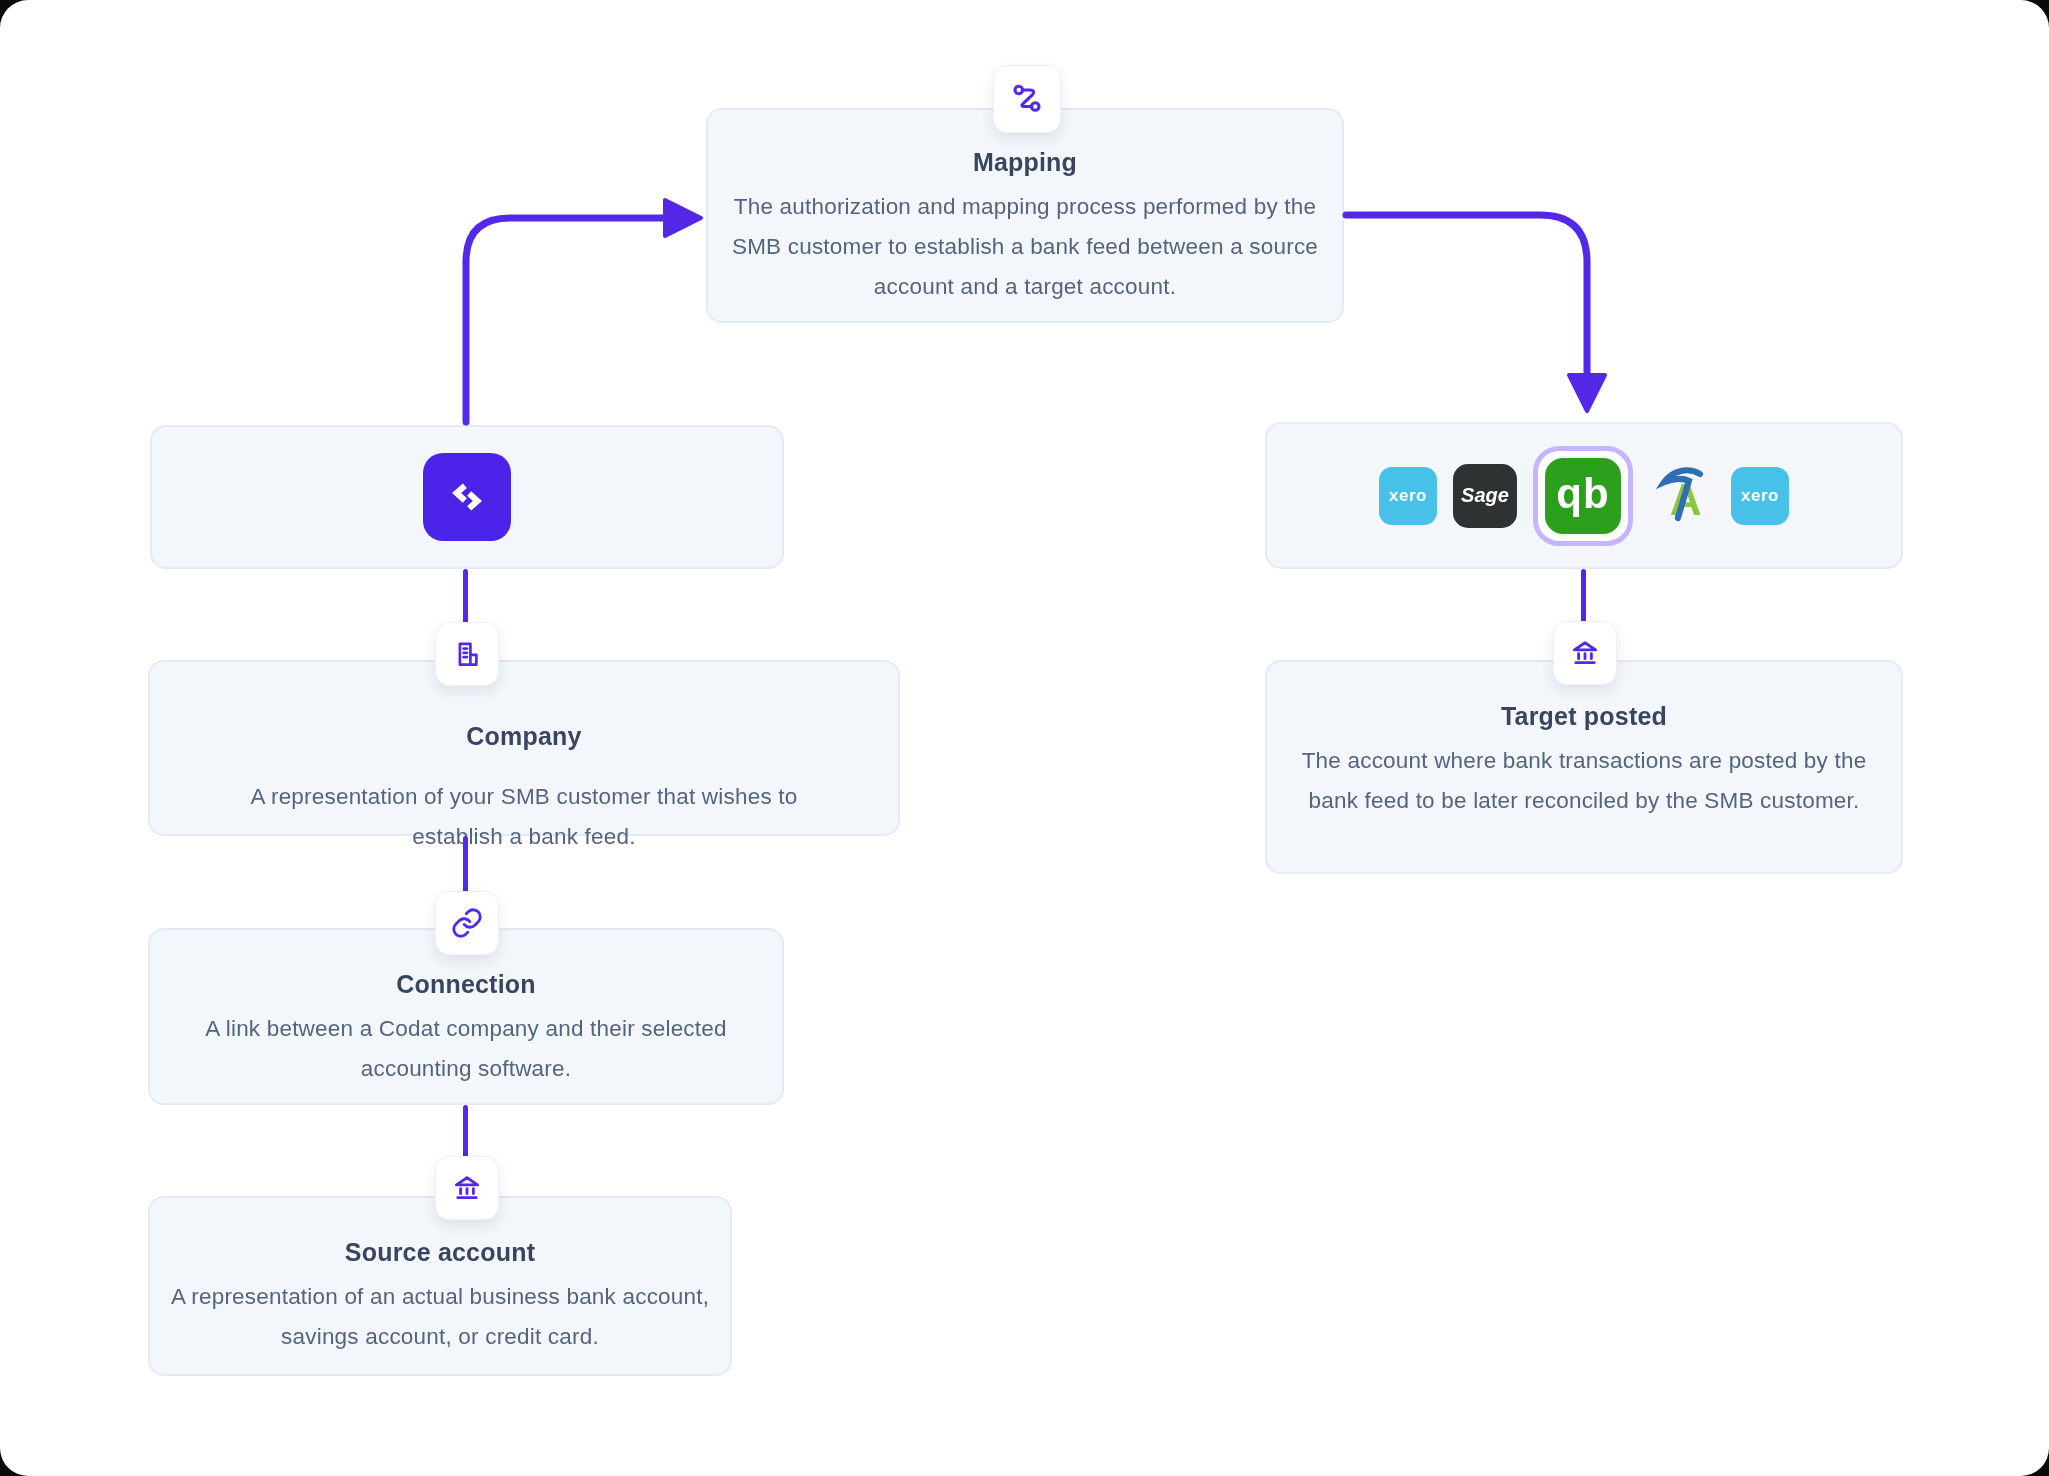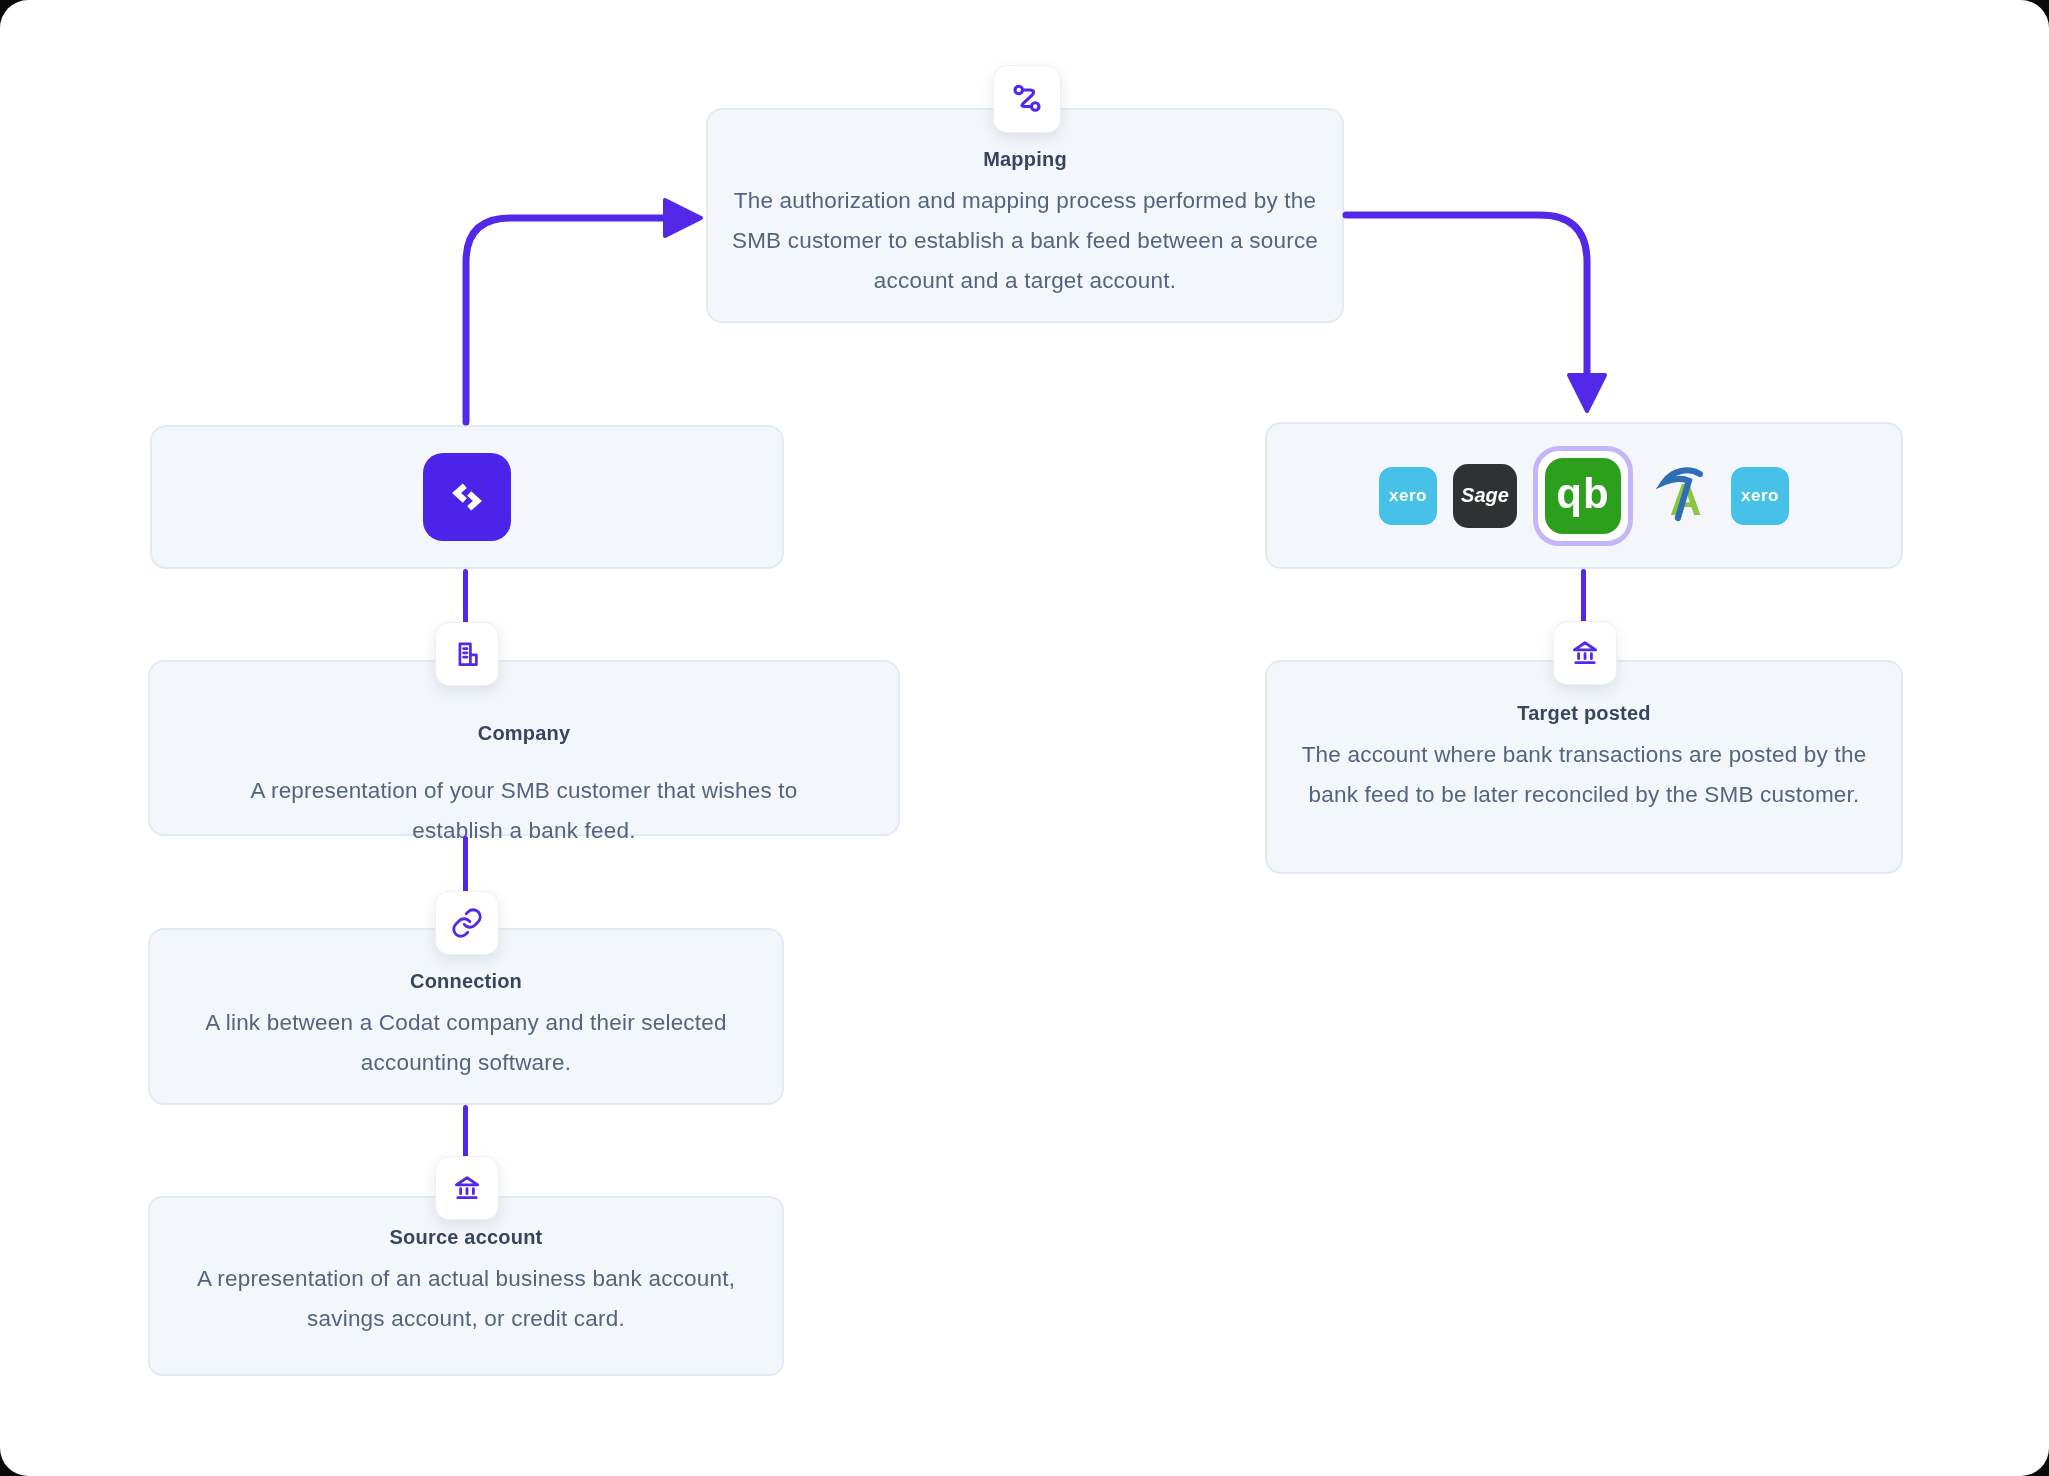--- a/index.html
+++ b/index.html
@@ -7,21 +7,21 @@
     position:relative;width:2049px;height:1476px;background:#ffffff;
     border-radius:28px;overflow:hidden;
     font-family:"Liberation Sans","DejaVu Sans",sans-serif;
   }
   .card{
     position:absolute;background:#f3f7fb;border:2px solid #e3eaf5;
     border-radius:16px;box-sizing:border-box;
     display:flex;flex-direction:column;align-items:center;
   }
   .card-title{
-    font-size:20px;font-weight:700;color:#39455f;letter-spacing:.2px;
+    font-size:25px;font-weight:700;color:#39455f;letter-spacing:.2px;
   }
   .card-body{
     font-size:22.5px;color:#54647e;line-height:40px;text-align:center;
     margin-top:10px;letter-spacing:.2px;
   }
   .badge{
     position:absolute;width:62px;height:62px;background:#ffffff;
     border:1px solid #edf1f7;border-radius:14px;
     box-shadow:0 6px 14px rgba(40,50,80,.10);
     display:flex;align-items:center;justify-content:center;z-index:3;
@@ -135,21 +135,21 @@
     <svg width="34" height="34" viewBox="0 0 24 24">
       <g fill="none" stroke="#5328e8" stroke-width="2" stroke-linecap="round" stroke-linejoin="round">
         <path d="M4.5 9.8 L12 4.8 L19.5 9.8 Z"></path>
         <path d="M7.5 12.5 V16"></path>
         <path d="M12 12.5 V16"></path>
         <path d="M16.5 12.5 V16"></path>
         <path d="M5.5 18.8 H18.5"></path>
       </g>
     </svg>
   </div>
-  <div class="card" style="left:148px;top:1196px;width:636px;height:180px;padding-top:28px;border-radius:14px;">
+  <div class="card" style="left:148px;top:1196px;width:584px;height:180px;padding-top:40px;">
     <div class="card-title">Source account</div>
     <div class="card-body" style="width:560px;">A representation of an actual business bank account, savings account, or credit card.</div>
   </div>
 
   <div class="card" style="left:1265px;top:422px;width:638px;height:147px;"></div>
   <div class="logos-row">
     <div class="logo-tile logo-xero">
       <span>xero</span>
     </div>
     <div class="logo-tile logo-sage">

